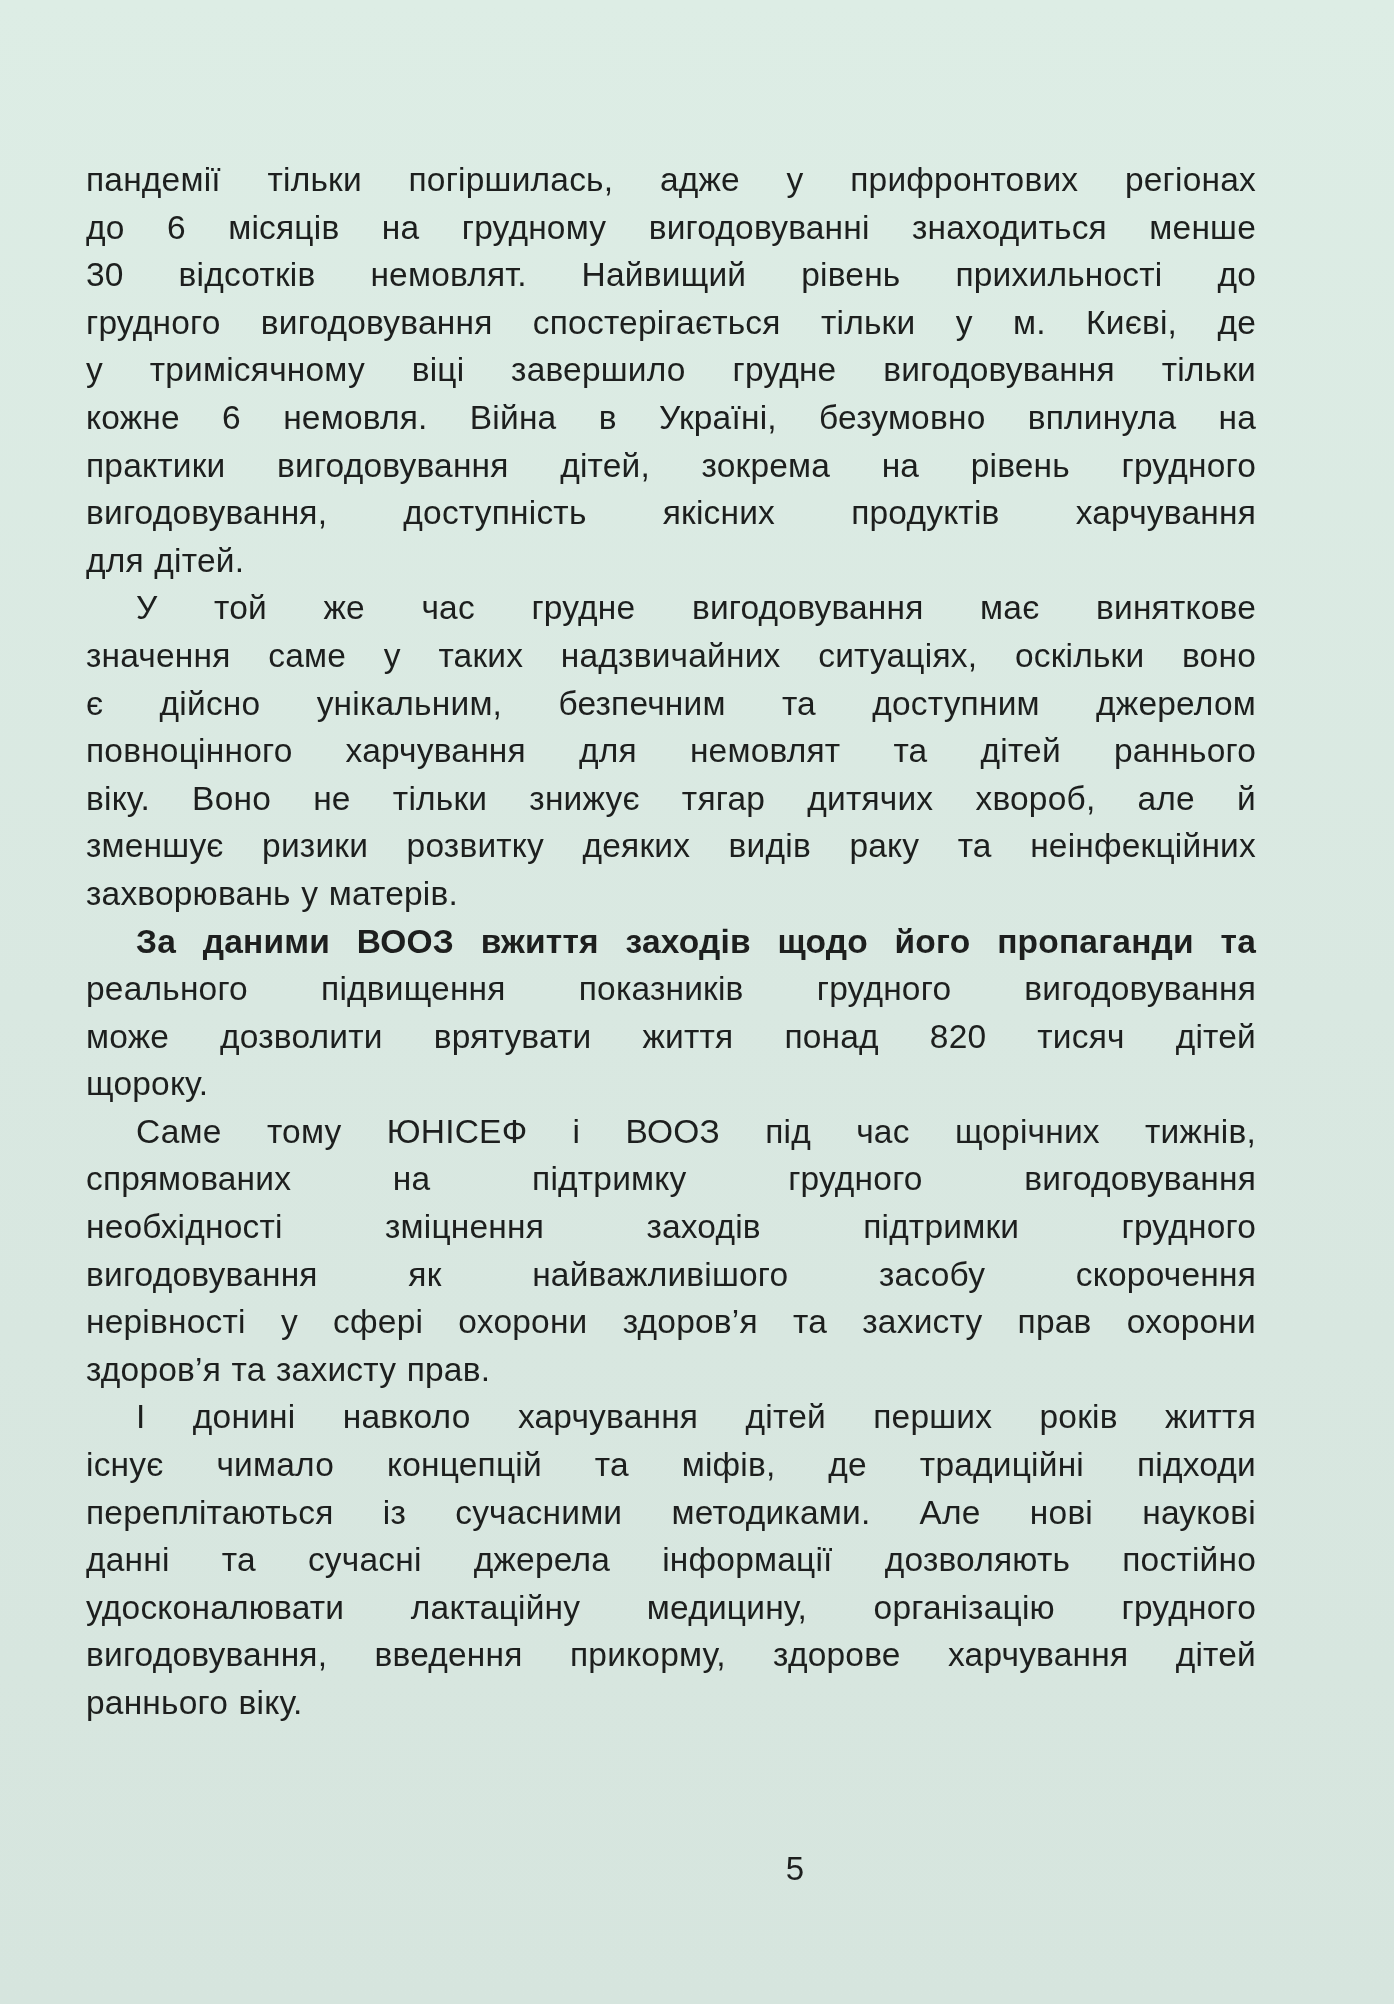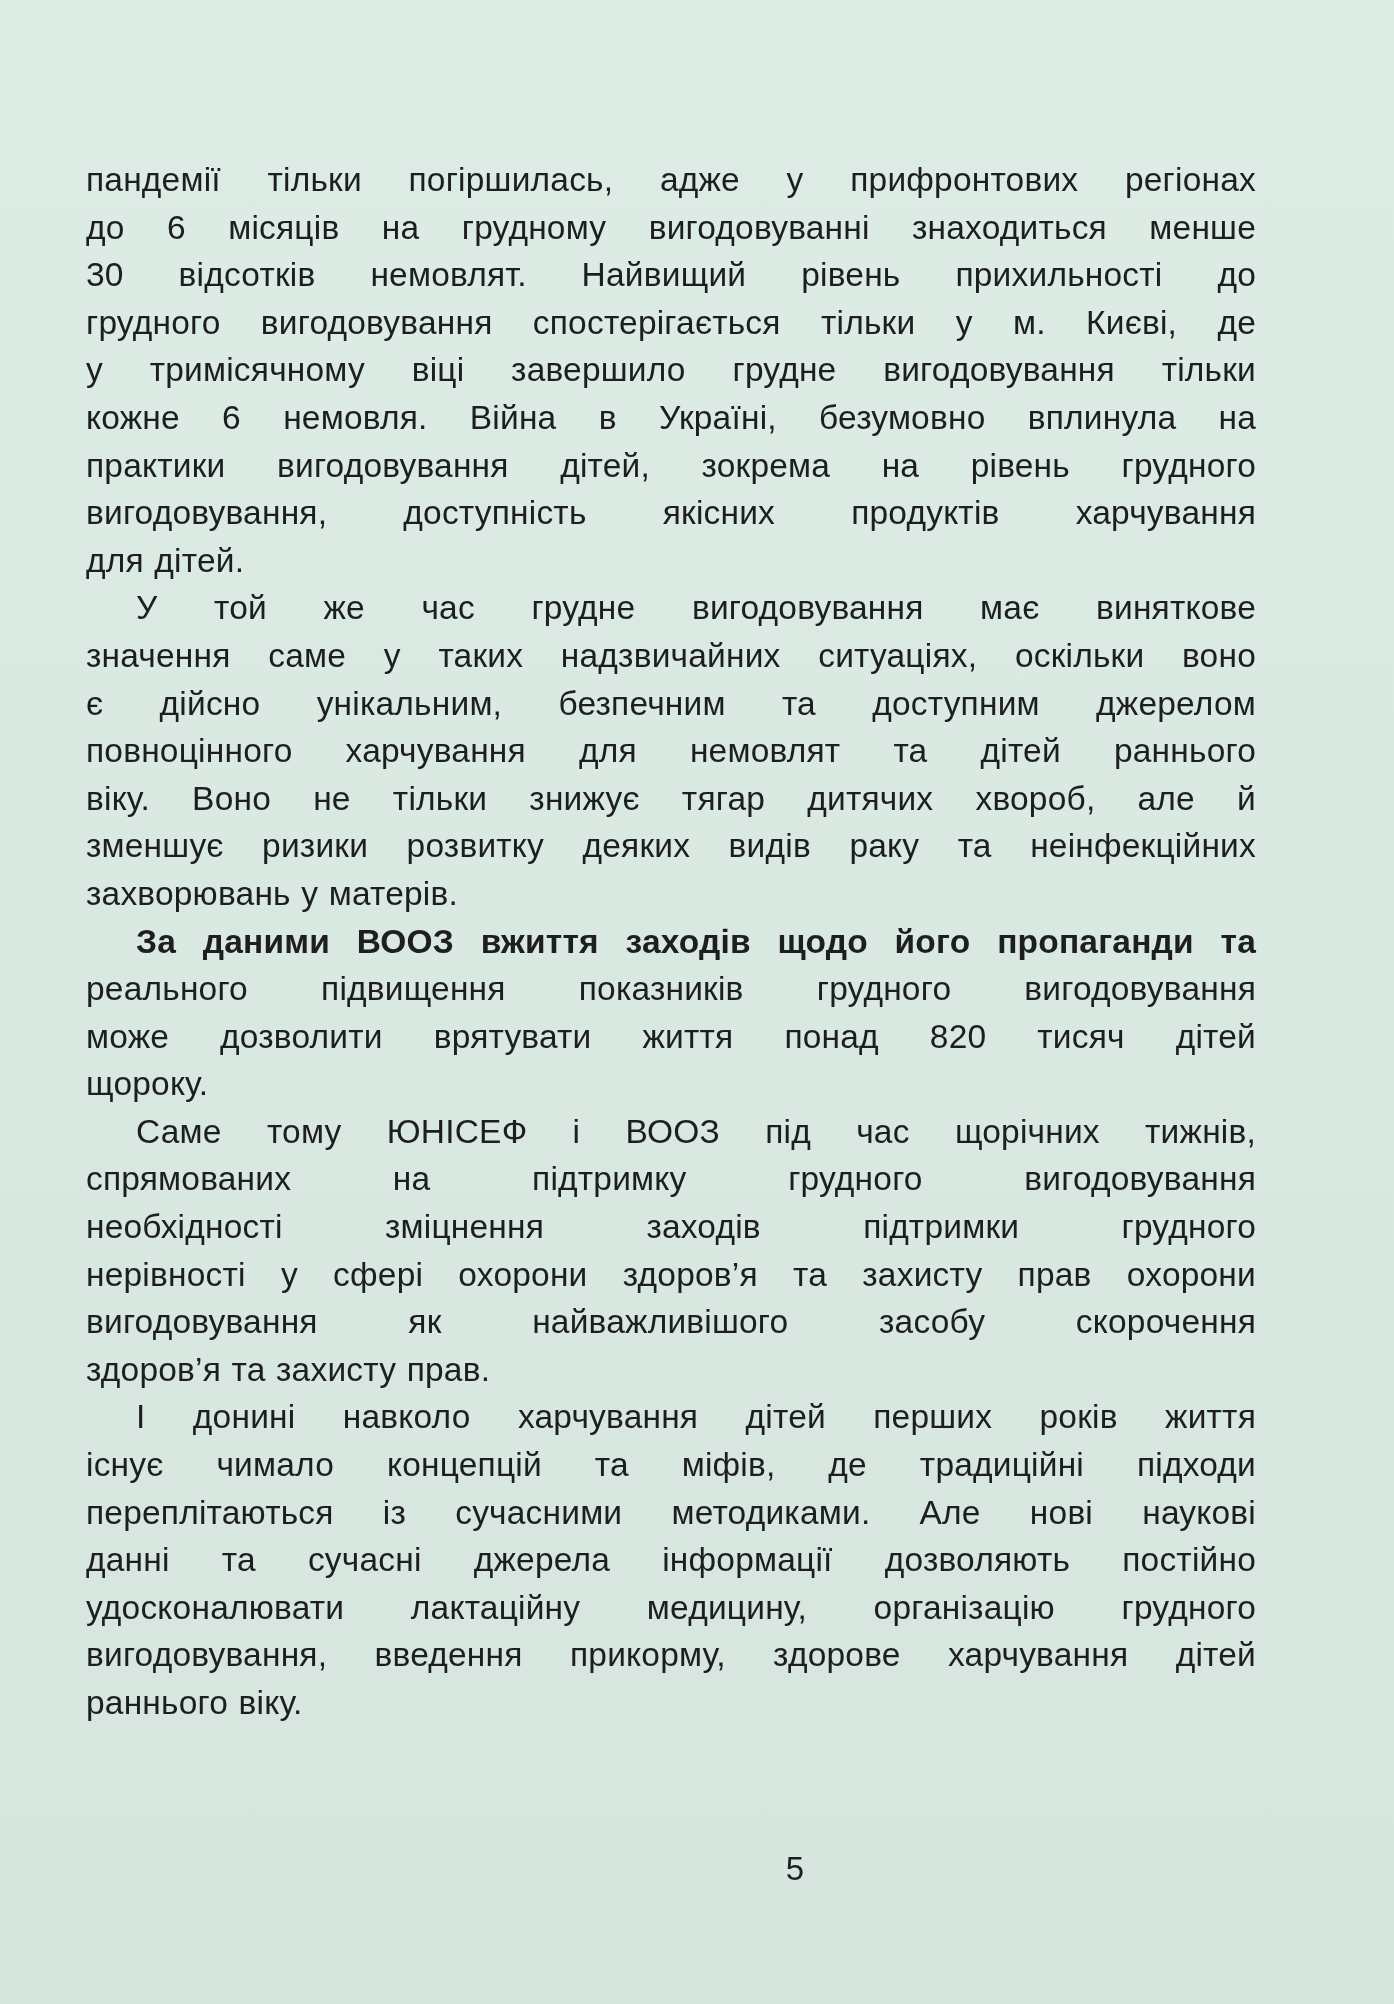--- a/index.html
+++ b/index.html
@@ -86,22 +86,22 @@
     <span class="line" style="padding-left:50px;font-weight:bold;">За даними ВООЗ вжиття заходів щодо його пропаганди та</span>
     <span class="line">реального підвищення показників грудного вигодовування</span>
     <span class="line">може дозволити врятувати життя понад 820 тисяч дітей</span>
     <span class="line last">щороку.</span>
   </div>
 
   <div class="para">
     <span class="line" style="padding-left:50px;">Саме тому ЮНІСЕФ і ВООЗ під час щорічних тижнів,</span>
     <span class="line">спрямованих на підтримку грудного вигодовування</span>
     <span class="line">необхідності зміцнення заходів підтримки грудного</span>
+    <span class="line">вигодовування як найважливішого засобу скорочення</span>
     <span class="line">нерівності у сфері охорони здоров’я та захисту прав охорони</span>
-    <span class="line">вигодовування як найважливішого засобу скорочення</span>
     <span class="line last">здоров’я та захисту прав.</span>
   </div>
 
   <div class="para">
     <span class="line" style="padding-left:50px;">І донині навколо харчування дітей перших років життя</span>
     <span class="line">існує чимало концепцій та міфів, де традиційні підходи</span>
     <span class="line">переплітаються із сучасними методиками. Але нові наукові</span>
     <span class="line">данні та сучасні джерела інформації дозволяють постійно</span>
     <span class="line">удосконалювати лактаційну медицину, організацію грудного</span>
     <span class="line">вигодовування, введення прикорму, здорове харчування дітей</span>

